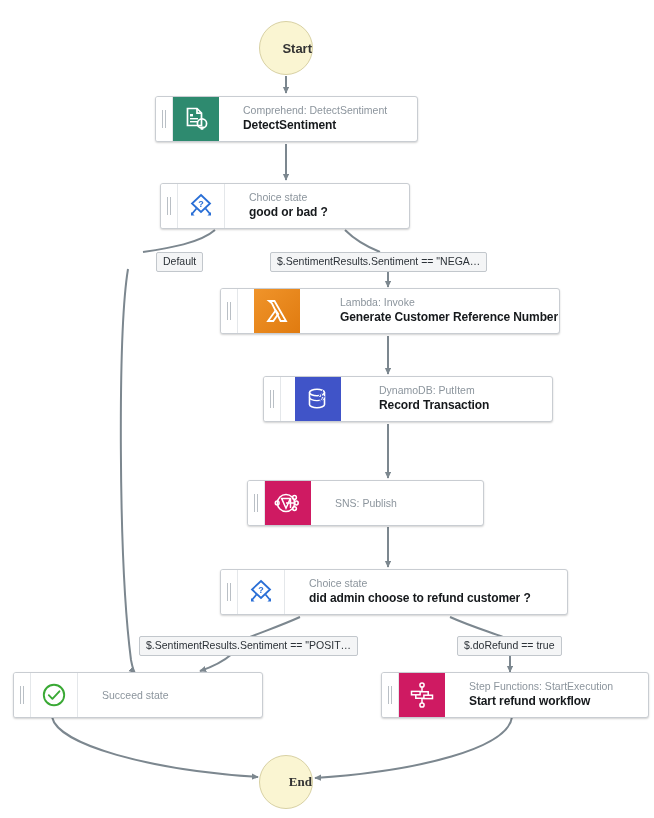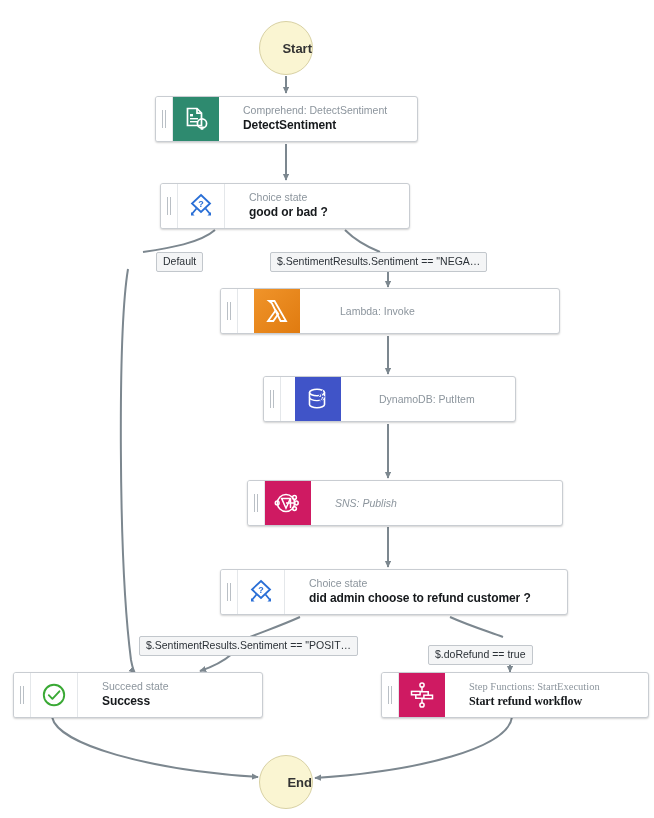--- a/index.html
+++ b/index.html
@@ -120,21 +120,21 @@
       <path d="M52,717 C58,745 150,770 258,777" marker-end="url(#arrow)"></path>
 
       <path d="M512,717 C508,748 420,771 315,778" marker-end="url(#arrow)"></path>
     </g>
   </svg>
 
   <div class="terminal" style="left:259px;top:21px;">
     <span>Start</span>
   </div>
 
-  <div class="terminal" style="left:259px;top:755px;">
+  <div class="terminal" style="left:259px;top:755px;font-family:Liberation Serif, serif;">
     <span>End</span>
   </div>
 
   <div class="state" style="left:155px;top:96px;width:263px;">
     <div class="grip">
         <i></i>
         <i></i>
       </div>
     <div class="iconbox" style="background:#2e8a6f;">
       <svg width="28" height="28" viewBox="0 0 28 28">
@@ -183,42 +183,44 @@
         <i></i>
       </div>
     <div class="iconbox" style="background:linear-gradient(135deg,#f0942a,#e07b10);">
       <svg width="26" height="28" viewBox="0 0 26 28">
         <path d="M5,4 h5.5 L22,24 h-5.4 L7.9,6.4 z" fill="none" stroke="#fff" stroke-width="1.8"></path>
         <path d="M11.6,13.4 L4,24 h5.3 l4.9,-7.1 z" fill="none" stroke="#fff" stroke-width="1.8"></path>
       </svg>
     </div>
     <div class="labels">
       <div class="sub">Lambda: Invoke</div>
-    </div>
-  </div>
-
-  <div class="state" style="left:263px;top:376px;width:253px;gap:14px;">
+      <div class="title">Generate Customer Reference Number</div>
+    </div>
+  </div>
+
+  <div class="state" style="left:263px;top:376px;width:290px;gap:14px;">
     <div class="grip">
         <i></i>
         <i></i>
       </div>
     <div class="iconbox" style="background:#4054c8;">
       <svg width="28" height="28" viewBox="0 0 28 28">
         <ellipse cx="13" cy="7.5" rx="7.5" ry="3.2" fill="none" stroke="#fff" stroke-width="1.6"></ellipse>
         <path d="M5.5,7.5 v12 c0,1.8 3.4,3.2 7.5,3.2 c4.1,0 7.5,-1.4 7.5,-3.2 v-12" fill="none" stroke="#fff" stroke-width="1.6"></path>
         <path d="M5.5,12.4 c0,1.8 3.4,3.2 7.5,3.2 c4.1,0 7.5,-1.4 7.5,-3.2" fill="none" stroke="#fff" stroke-width="1.4"></path>
         <path d="M18.5,5.5 L14.2,12.5 h3.3 L14.5,19.6 L20.5,11.6 h-3.4 z" fill="#fff" stroke="#4054c8" stroke-width="1"></path>
       </svg>
     </div>
     <div class="labels">
       <div class="sub">DynamoDB: PutItem</div>
-    </div>
-  </div>
-
-  <div class="state" style="left:247px;top:480px;width:316px;font-style:italic;">
+      <div class="title">Record Transaction</div>
+    </div>
+  </div>
+
+  <div class="state" style="left:247px;top:480px;width:237px;">
     <div class="grip">
         <i></i>
         <i></i>
       </div>
     <div class="iconbox" style="background:#cf1a62;">
       <svg width="30" height="30" viewBox="0 0 30 30">
         <circle cx="13" cy="15" r="8.6" fill="none" stroke="#fff" stroke-width="1.5"></circle>
         <path d="M8.6,10.4 h8.8 L13,20.2 z" fill="none" stroke="#fff" stroke-width="1.5"></path>
         <path d="M13,15 h9.5" stroke="#fff" stroke-width="1.5" fill="none"></path>
         <path d="M17.5,10.4 v9.5" stroke="#fff" stroke-width="1.5" fill="none"></path>
@@ -248,40 +250,39 @@
       </svg>
     </div>
     <div class="labels">
       <div class="sub">Choice state</div>
       <div class="title">did admin choose to refund customer ?</div>
     </div>
   </div>
 
   <div class="edgelabel" style="left:139px;top:636px;">$.SentimentResults.Sentiment == "POSIT…</div>
 
-  <div class="edgelabel" style="left:428px;top:636px;margin-top:9px;">$.doRefund == true</div>
+  <div class="edgelabel" style="left:457px;top:636px;">$.doRefund == true</div>
 
   <div class="state" style="left:13px;top:672px;width:250px;">
     <div class="grip">
         <i></i>
         <i></i>
       </div>
     <div class="iconbox plain">
       <svg width="30" height="30" viewBox="0 0 30 30">
         <circle cx="15" cy="15" r="10.2" fill="none" stroke="#3aa935" stroke-width="1.9"></circle>
         <path d="M9.8,15.2 L13.4,18.8 L20.4,11.3" fill="none" stroke="#3aa935" stroke-width="1.9" stroke-linecap="round" stroke-linejoin="round"></path>
       </svg>
     </div>
     <div class="labels">
       <div class="sub">Succeed state</div>
-      <div class="title">Success</div>
-    </div>
-  </div>
-
-  <div class="state" style="left:381px;top:672px;width:268px;font-family:Liberation Serif, serif;">
+    </div>
+  </div>
+
+  <div class="state" style="left:381px;top:672px;width:268px;">
     <div class="grip">
         <i></i>
         <i></i>
       </div>
     <div class="iconbox" style="background:#cf1a62;">
       <svg width="30" height="30" viewBox="0 0 30 30">
         <circle cx="15" cy="5" r="2.1" fill="none" stroke="#fff" stroke-width="1.5"></circle>
         <circle cx="15" cy="25" r="2.1" fill="none" stroke="#fff" stroke-width="1.5"></circle>
         <rect x="4.5" y="11.4" width="8.6" height="3.4" fill="none" stroke="#fff" stroke-width="1.5"></rect>
         <rect x="16.9" y="15.2" width="8.6" height="3.4" fill="none" stroke="#fff" stroke-width="1.5"></rect>

